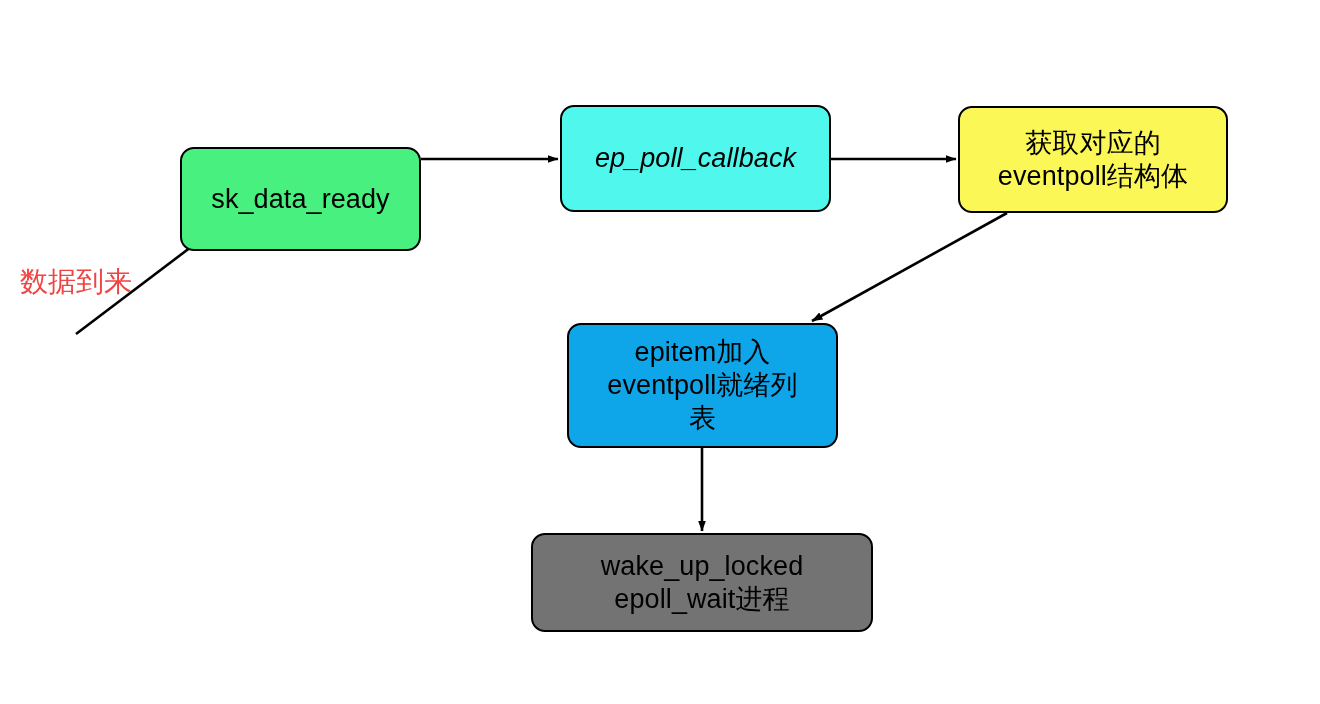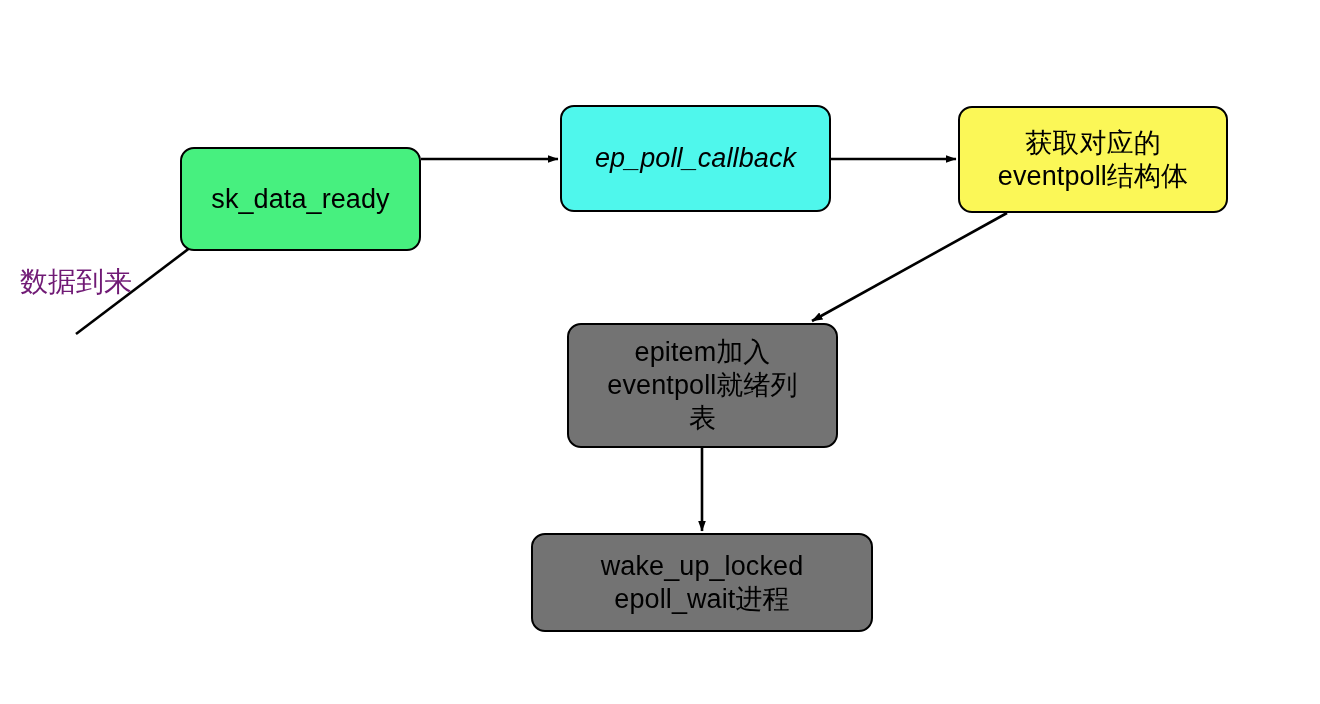--- a/index.html
+++ b/index.html
@@ -102,28 +102,28 @@
 
   <div class="node" id="node-ep-poll-callback" style="background: rgb(79, 247, 236); border-color: rgb(0, 0, 0); color: rgb(0, 0, 0);">
     <span>ep_poll_callback</span>
   </div>
 
   <div class="node" id="node-get-eventpoll" style="background: rgb(251, 247, 87); border-color: rgb(0, 0, 0); color: rgb(0, 0, 0);">
     <span>获取对应的
 eventpoll结构体</span>
   </div>
 
-  <div class="node" id="node-epitem-ready-list" style="background: #737373; border-color: rgb(0, 0, 0); color: rgb(0, 0, 0);">
+  <div class="node" id="node-epitem-ready-list" style="background: #0ea5e9; border-color: rgb(0, 0, 0); color: rgb(0, 0, 0);">
     <span>epitem加入
 eventpoll就绪列
 表</span>
   </div>
 
   <div class="node" id="node-wake-up-locked" style="background: #737373; border-color: rgb(0, 0, 0); color: rgb(0, 0, 0);">
     <span>wake_up_locked
 epoll_wait进程</span>
   </div>
 
-  <div id="label-data-arrives" style="color: #701a75;">
+  <div id="label-data-arrives" style="color: #ef4444;">
     <span>数据到来</span>
   </div>
 
 </div>
 
 </body></html>

